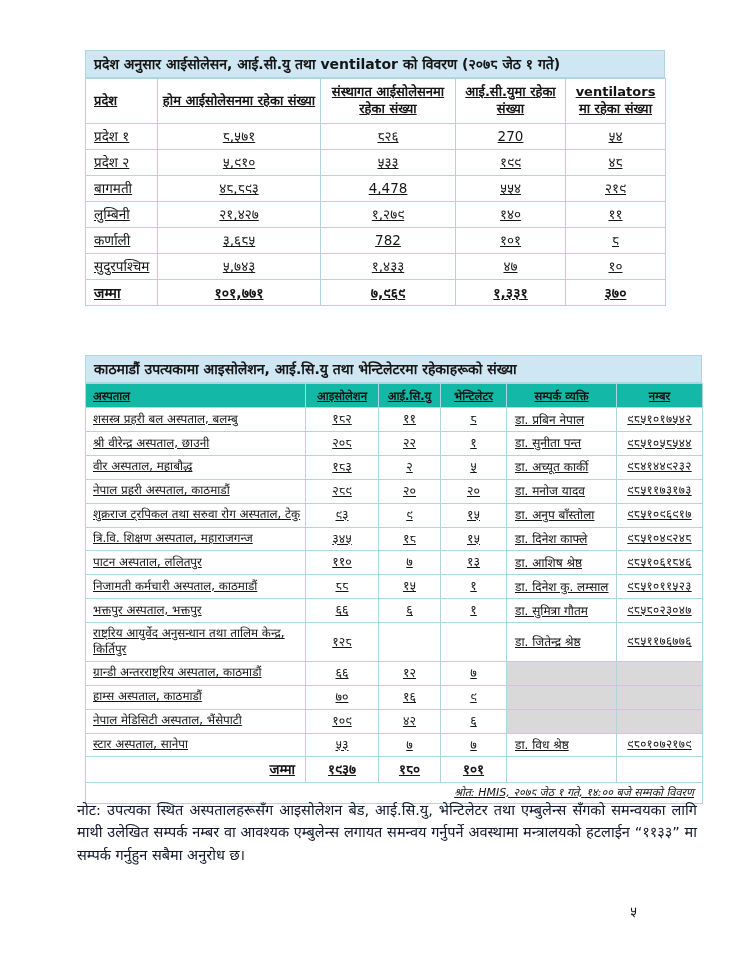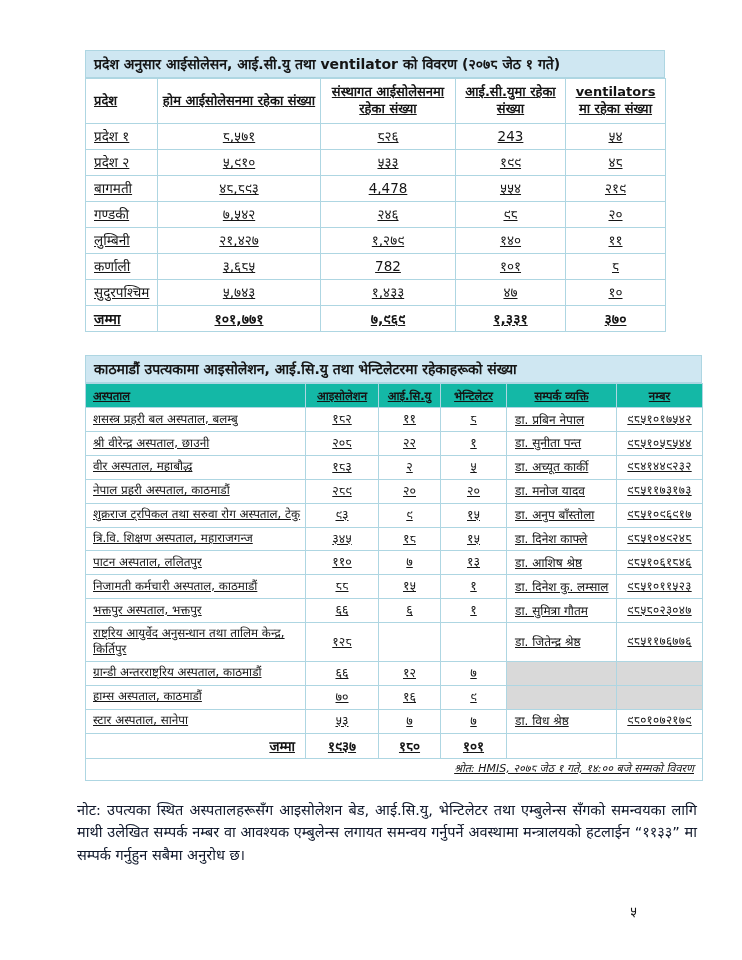--- a/index.html
+++ b/index.html
@@ -72,43 +72,36 @@
             <th>संस्थागत आईसोलेसनमा रहेका संख्या</th>
             <th>आई.सी.युमा रहेका संख्या</th>
             <th>ventilators मा रहेका संख्या</th>
           </tr>
         </thead>
       <tbody>
           <tr>
             <td class="province">प्रदेश १</td>
             <td class="num">८,५७१</td>
             <td class="num">८२६</td>
-            <td class="num">243</td>
+            <td class="num">270</td>
             <td class="num">५४</td>
           </tr>
           <tr>
             <td class="province">प्रदेश २</td>
             <td class="num">५,९१०</td>
             <td class="num">५३३</td>
             <td class="num">१९९</td>
             <td class="num">४८</td>
           </tr>
           <tr>
             <td class="province">बागमती</td>
             <td class="num">४८,८९३</td>
             <td class="num">4,478</td>
             <td class="num">५५४</td>
             <td class="num">२१९</td>
-          </tr>
-          <tr>
-            <td class="province">गण्डकी</td>
-            <td class="num">७,५४२</td>
-            <td class="num">२४६</td>
-            <td class="num">९८</td>
-            <td class="num">२०</td>
           </tr>
           <tr>
             <td class="province">लुम्बिनी</td>
             <td class="num">२१,४२७</td>
             <td class="num">१,२७९</td>
             <td class="num">१४०</td>
             <td class="num">११</td>
           </tr>
           <tr>
             <td class="province">कर्णाली</td>
@@ -249,20 +242,28 @@
           </tr>
           <tr>
             <td class="hosp">हाम्स अस्पताल, काठमाडौं</td>
             <td class="num">७०</td>
             <td class="num">१६</td>
             <td class="num">९</td>
             <td class="contact shaded"></td>
             <td class="phone shaded"></td>
           </tr>
           <tr>
+            <td class="hosp">नेपाल मेडिसिटी अस्पताल, भैंसेपाटी</td>
+            <td class="num">१०९</td>
+            <td class="num">४२</td>
+            <td class="num">६</td>
+            <td class="contact shaded"></td>
+            <td class="phone shaded"></td>
+          </tr>
+          <tr>
             <td class="hosp">स्टार अस्पताल, सानेपा</td>
             <td class="num">५३</td>
             <td class="num">७</td>
             <td class="num">७</td>
             <td class="contact">डा. विध श्रेष्ठ</td>
             <td class="phone">९८०१०७२१७९</td>
           </tr>
         </tbody>
       <tfoot>
           <tr class="total">

